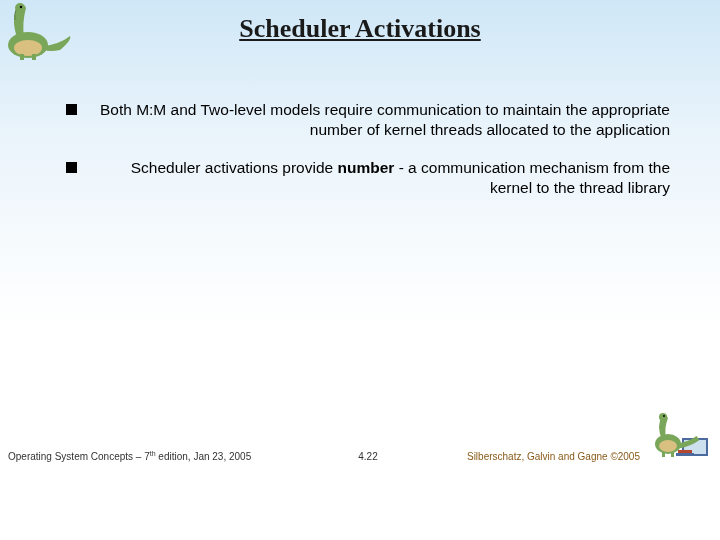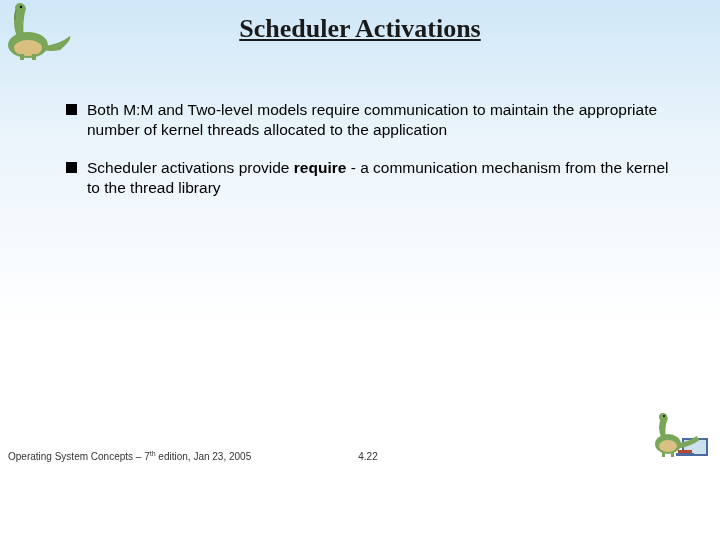--- a/index.html
+++ b/index.html
@@ -43,20 +43,21 @@
   .content {
     position: absolute;
     top: 100px;
     left: 66px;
     right: 50px;
   }
   .bullet-item {
     display: flex;
     align-items: flex-start;
     margin-bottom: 18px;
+    text-align: right;
   }
   .bullet-marker {
     width: 11px;
     height: 11px;
     background: #000;
     flex-shrink: 0;
     margin-top: 4px;
     margin-right: 10px;
   }
   .bullet-text {
@@ -116,21 +117,21 @@
 
   <h1 class="title">Scheduler Activations</h1>
 
   <div class="content">
     <div class="bullet-item">
       <div class="bullet-marker"></div>
       <div class="bullet-text">Both M:M and Two-level models require communication to maintain the appropriate number of kernel threads allocated to the application</div>
     </div>
     <div class="bullet-item">
       <div class="bullet-marker"></div>
-      <div class="bullet-text">Scheduler activations provide <span class="bold">require</span> - a communication mechanism from the kernel to the thread library</div>
+      <div class="bullet-text">Scheduler activations provide <span class="bold">number</span> - a communication mechanism from the kernel to the thread library</div>
     </div>
   </div>
 
   <svg class="dino-bottom" viewBox="0 0 68 50">
     <rect x="34" y="28" width="26" height="18" fill="#4a6aa0"></rect>
     <rect x="36" y="30" width="22" height="14" fill="#cde0ee"></rect>
     <rect x="30" y="40" width="14" height="3" fill="#b5472f"></rect>
     <rect x="28" y="43" width="18" height="3" fill="#4a6aa0"></rect>
     <ellipse cx="20" cy="34" rx="13" ry="10" fill="#7aa65a"></ellipse>
     <ellipse cx="20" cy="36" rx="9" ry="6" fill="#d9c080"></ellipse>
@@ -138,15 +139,16 @@
     <circle cx="15" cy="7" r="4" fill="#7aa65a"></circle>
     <circle cx="16" cy="6" r="1" fill="#000"></circle>
     <path d="M 30 36 Q 42 34 50 28" stroke="#7aa65a" stroke-width="5" fill="none"></path>
     <rect x="14" y="42" width="3" height="5" fill="#7aa65a"></rect>
     <rect x="23" y="42" width="3" height="5" fill="#7aa65a"></rect>
   </svg>
 
   <div class="footer">
     <div class="footer-left">Operating System Concepts – 7<span class="sup">th</span> edition, Jan 23, 2005</div>
     <div class="footer-center">4.22</div>
+    <div class="footer-right">Silberschatz, Galvin and Gagne ©2005</div>
   </div>
 
 </div>
 
 </body></html>

